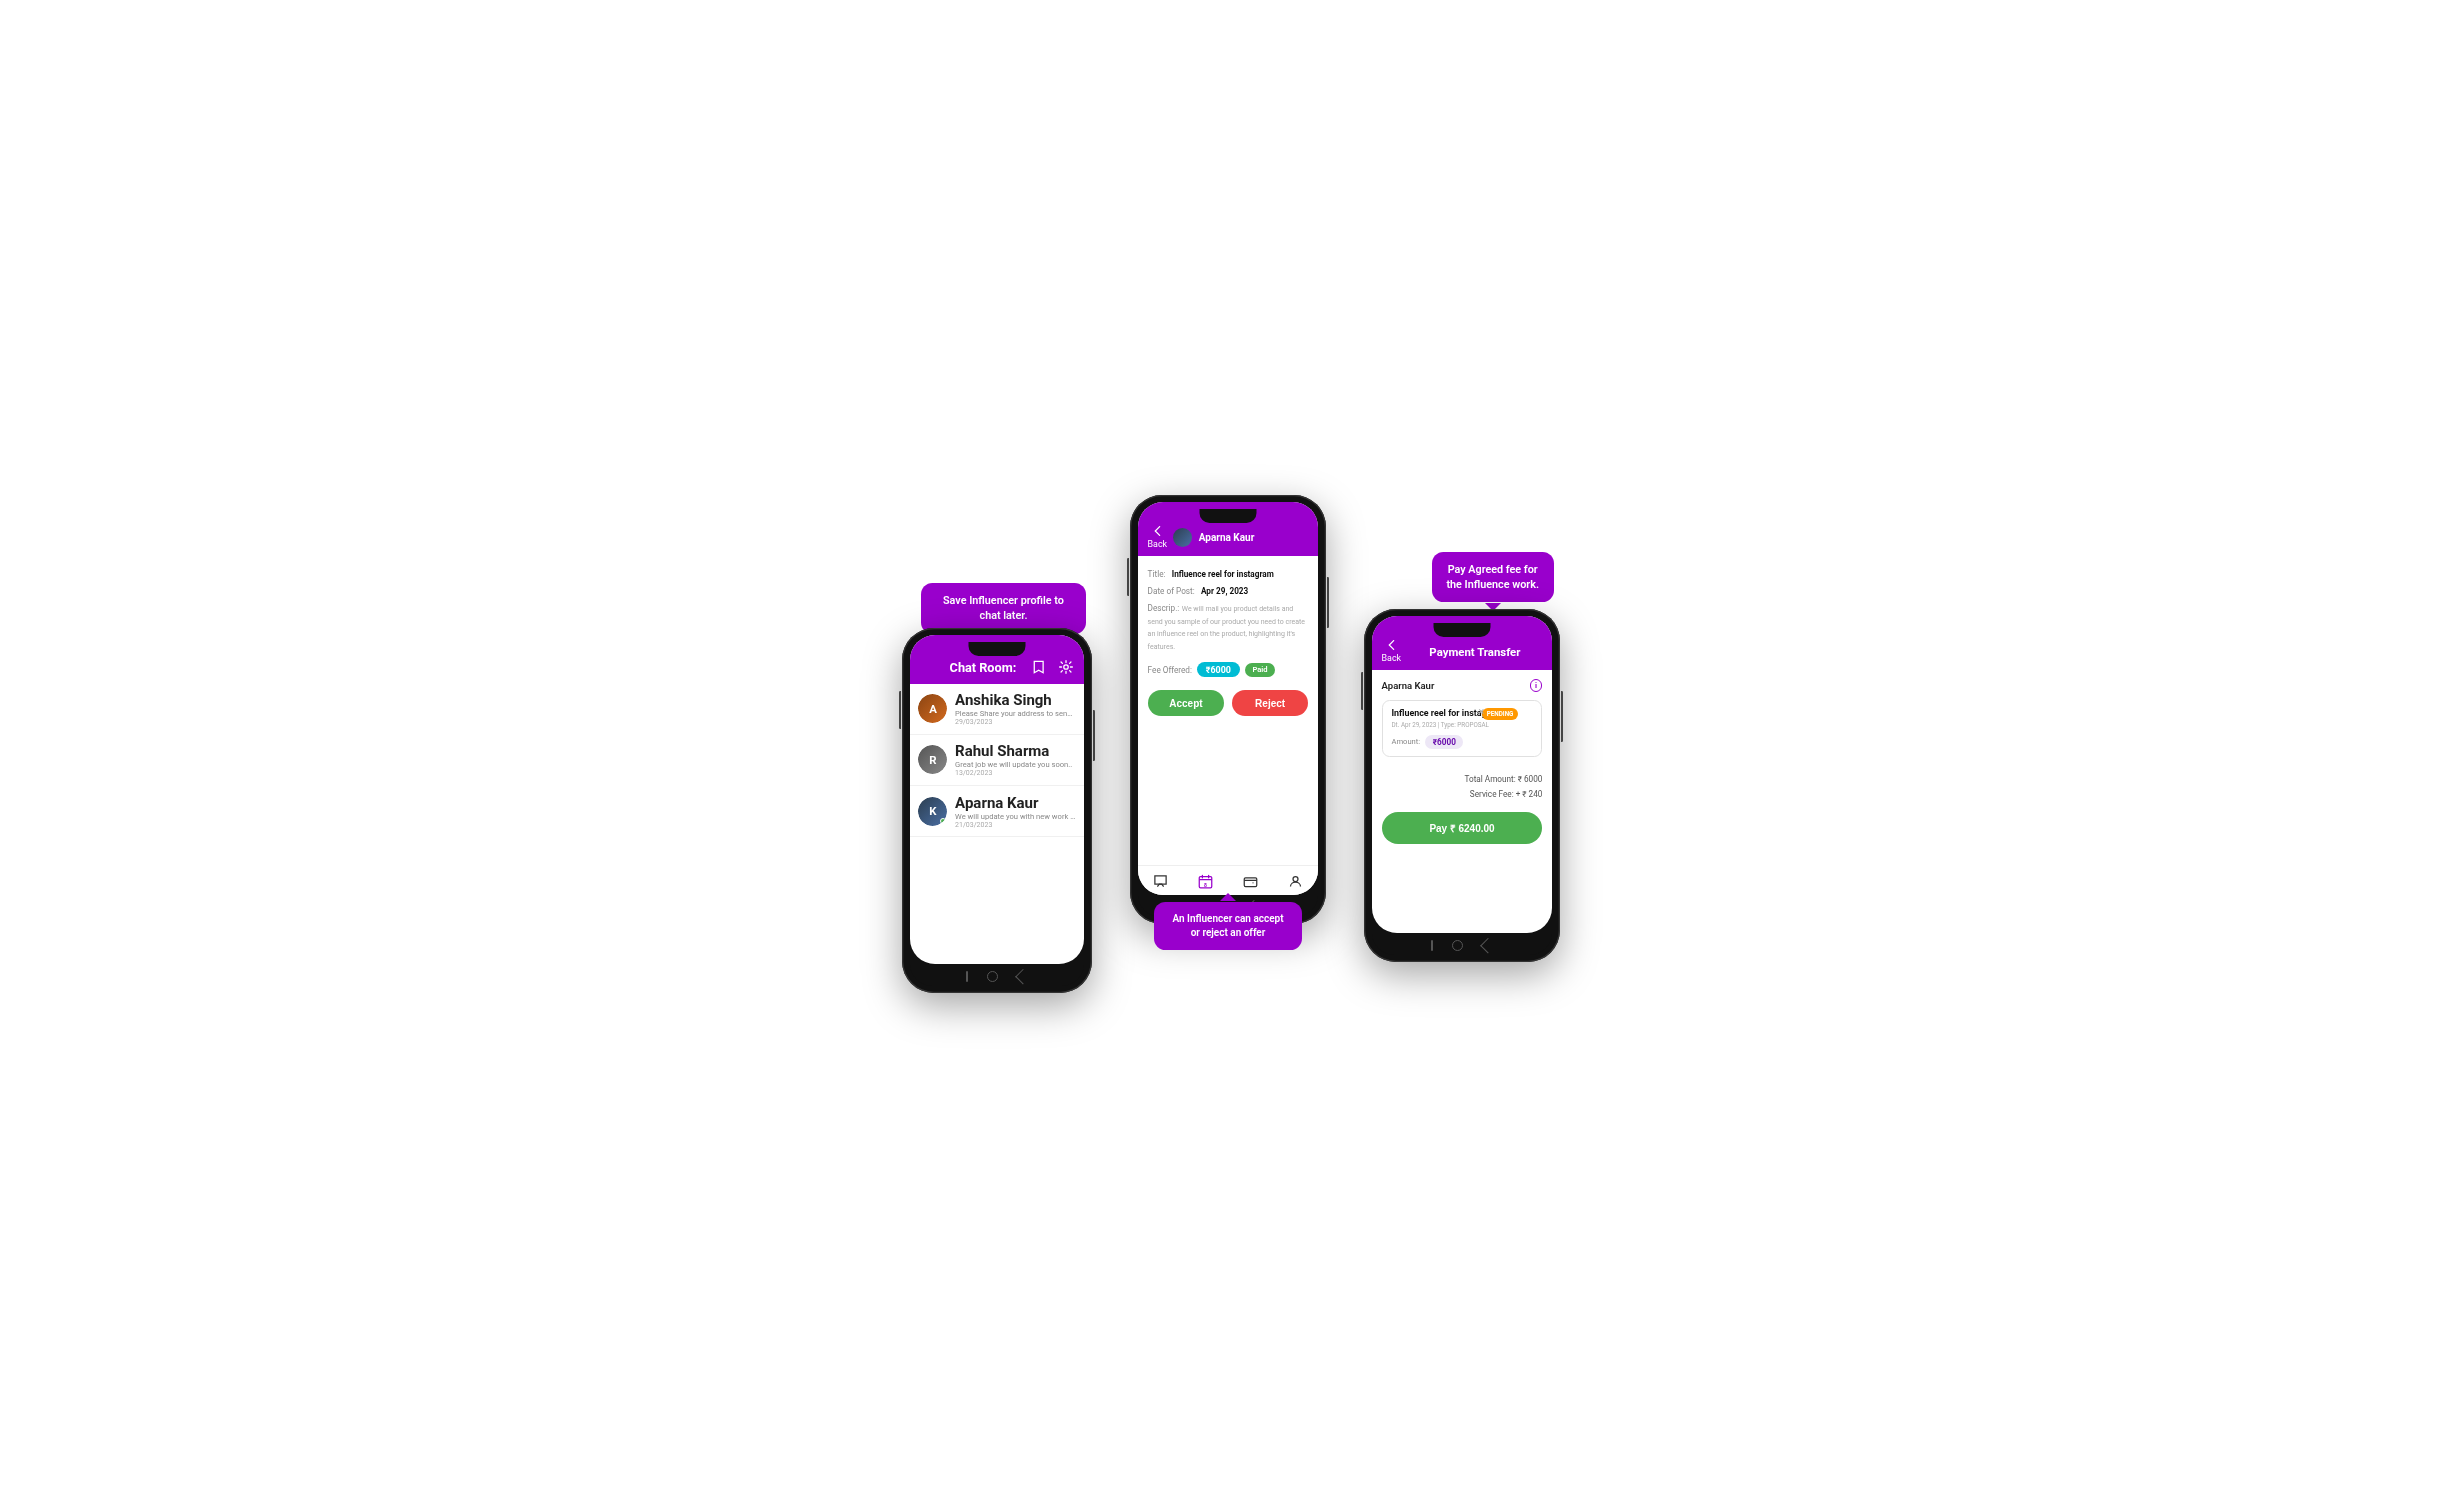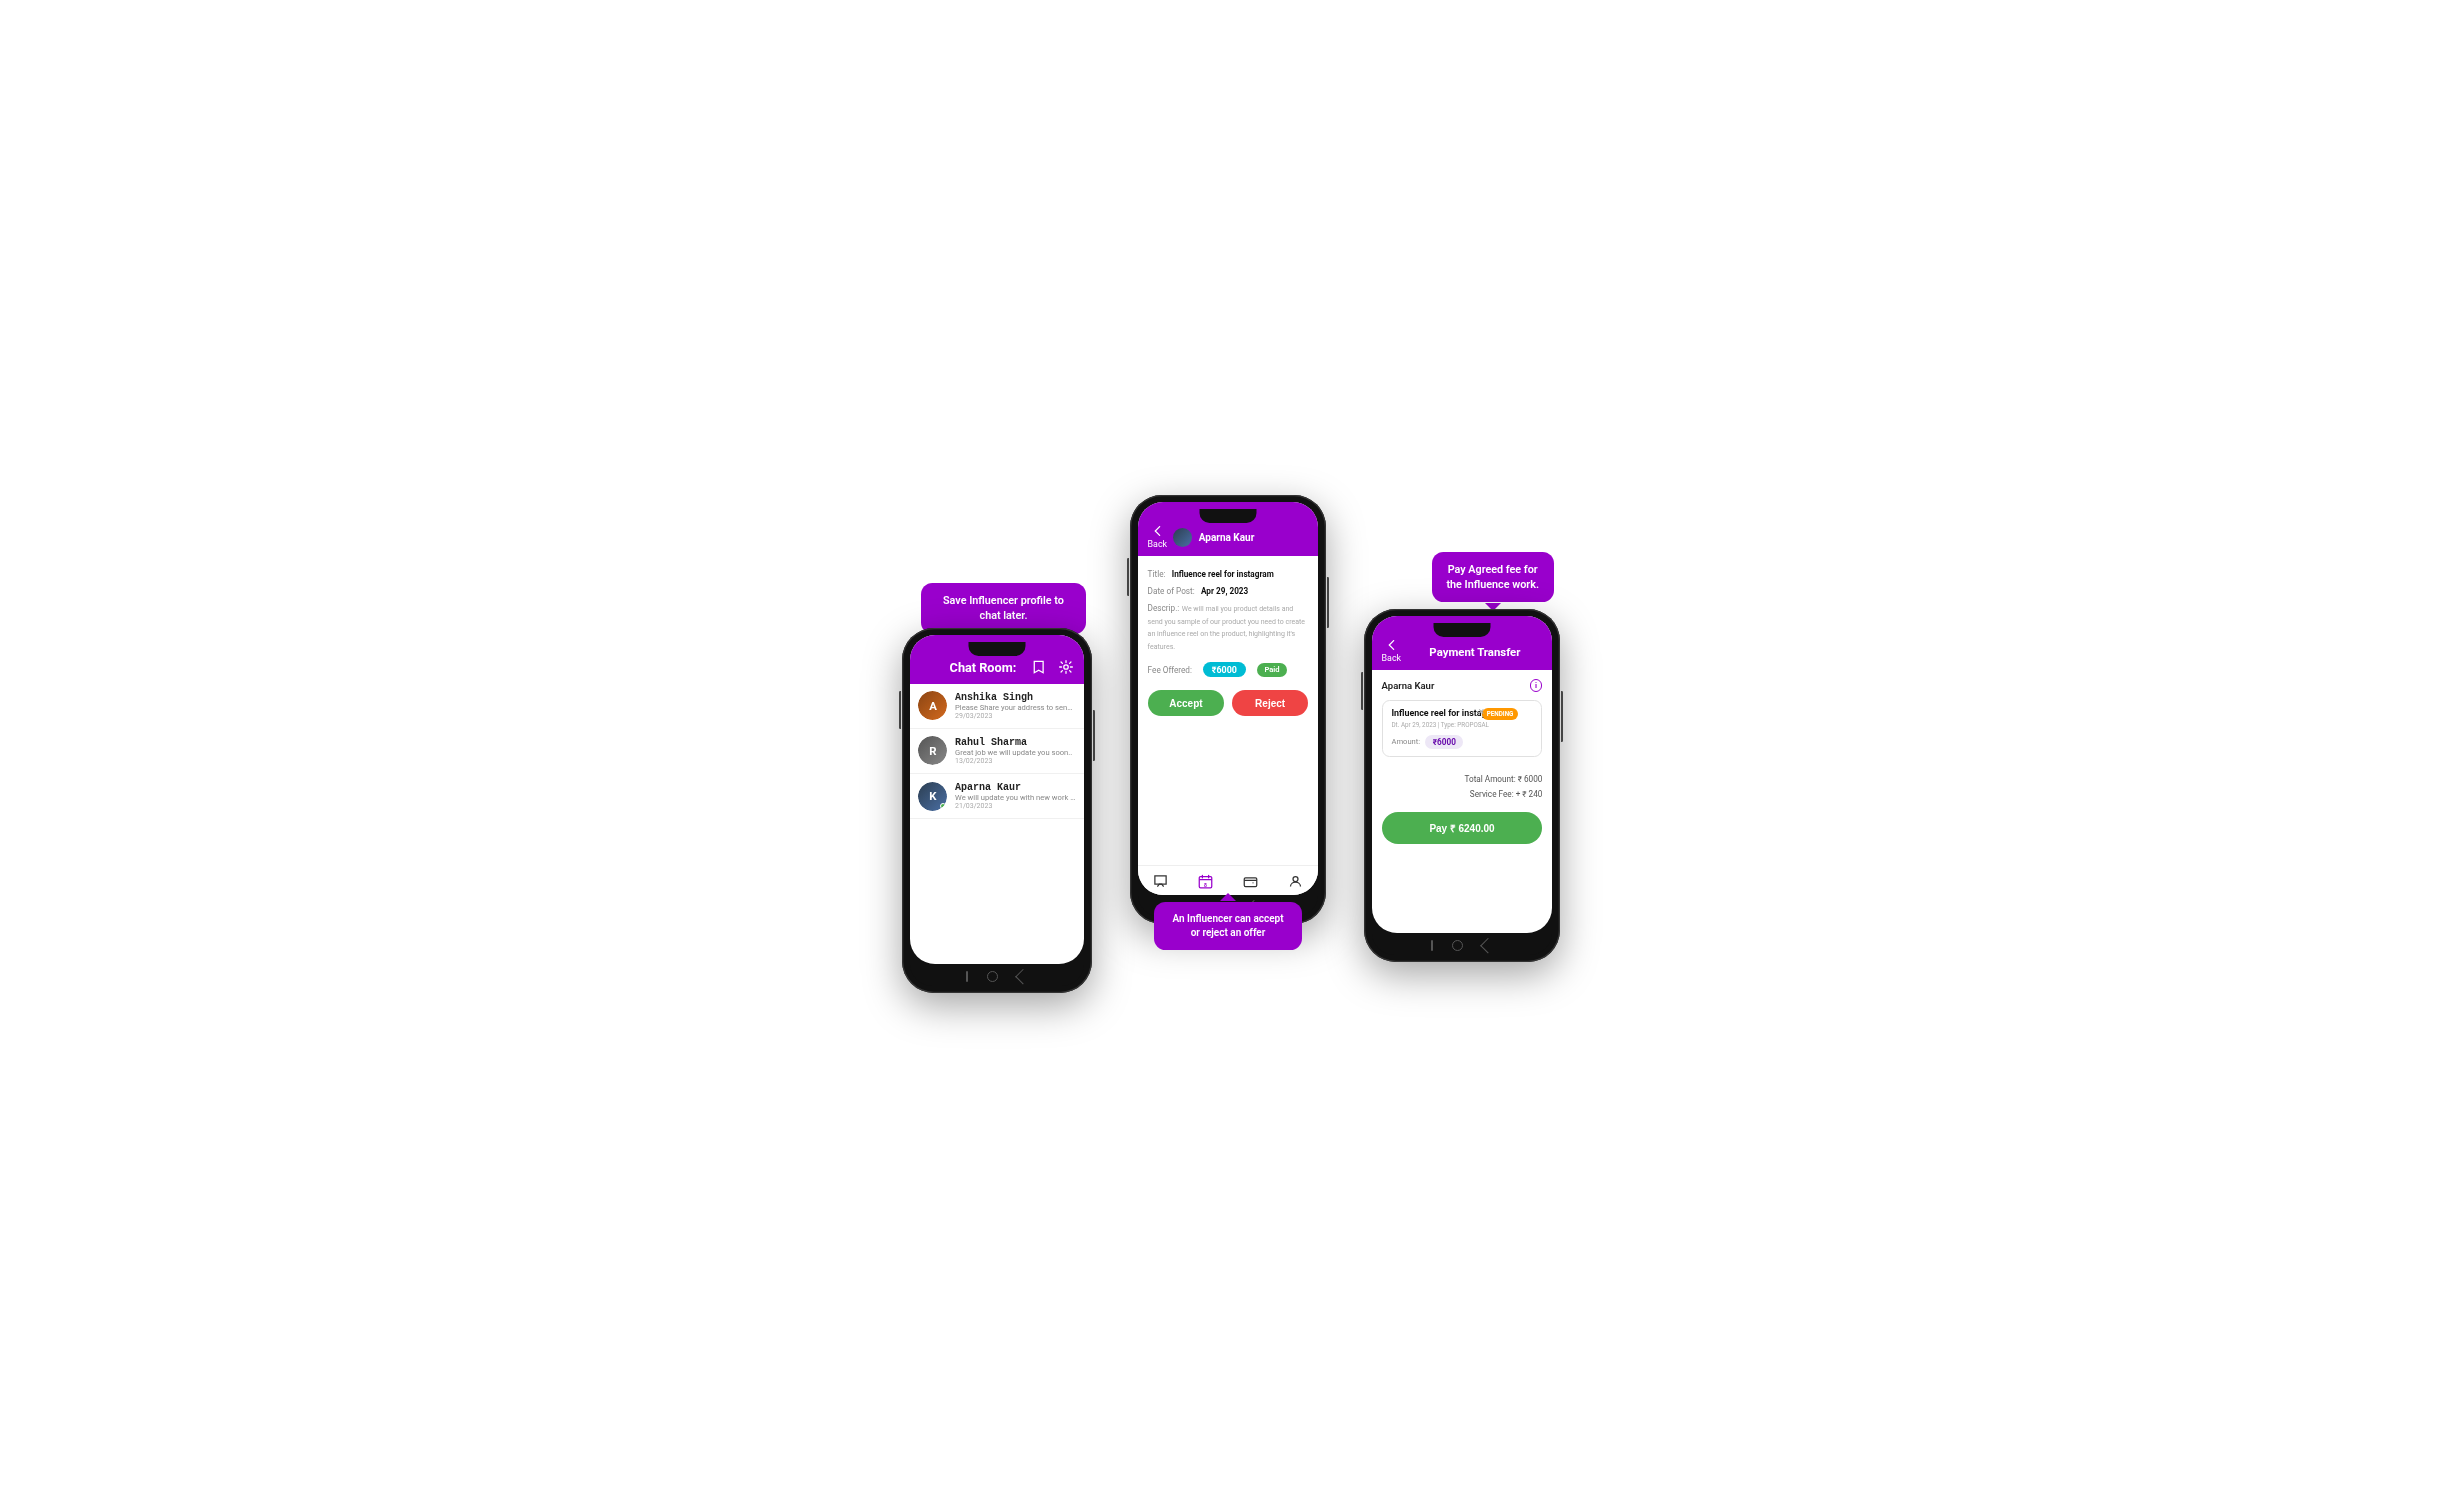--- a/index.html
+++ b/index.html
@@ -209,21 +209,21 @@
     .avatar-aparna { background: linear-gradient(135deg, #2c3e50, #4a6fa5); }
     .online-dot {
       position: absolute;
       bottom: 1.3px; right: 1.3px;
       width: 6.3px; height: 6.3px;
       background: #4caf50;
       border-radius: 50%;
       border: 0.6px solid #fff;
     }
     .chat-info { flex: 1; min-width: 0; }
-    .chat-name { font-size: 10px; font-weight: 700; color: #222; font-family: Liberation Mono, monospace; }
+    .chat-name { font-size: 15px; font-weight: 700; color: #222; }
     .chat-preview { font-size: 7.6px; color: #888; white-space: nowrap; overflow: hidden; text-overflow: ellipsis; }
     .chat-time { font-size: 7px; color: #aaa; }
 
     
     .offer-header {
       background: #9900cc;
       padding: 24px 10px 7.6px;
       display: flex;
       align-items: center;
       gap: 6.3px;
@@ -242,21 +242,21 @@
     .offer-title-text {
       font-size: 10px; font-weight: 700; color: #fff;
       flex: 1;
     }
     .offer-body { padding: 11.4px 10px; }
     .offer-field { margin-bottom: 6.3px; }
     .offer-label { font-size: 8.2px; color: #888; display: inline; }
     .offer-value { font-size: 8.2px; font-weight: 700; color: #111; display: inline; margin-left: 3.8px; }
     .offer-desc { font-size: 7px; color: #aaa; line-height: 1.5; margin-top: 3.8px; }
     .offer-fee-row {
-      display: flex; align-items: center; gap: 11px; margin-top: 10px; margin-bottom: 12.7px;
+      display: flex; align-items: center; gap: 5px; margin-top: 10px; margin-bottom: 12.7px;
     }
     .fee-label { font-size: 8.2px; color: #888; }
     .fee-badge {
       background: #00bcd4;
       color: #fff;
       font-weight: 700;
       font-size: 8.9px;
       padding: 2.5px 8.9px;
       border-radius: 12.7px;
     }

